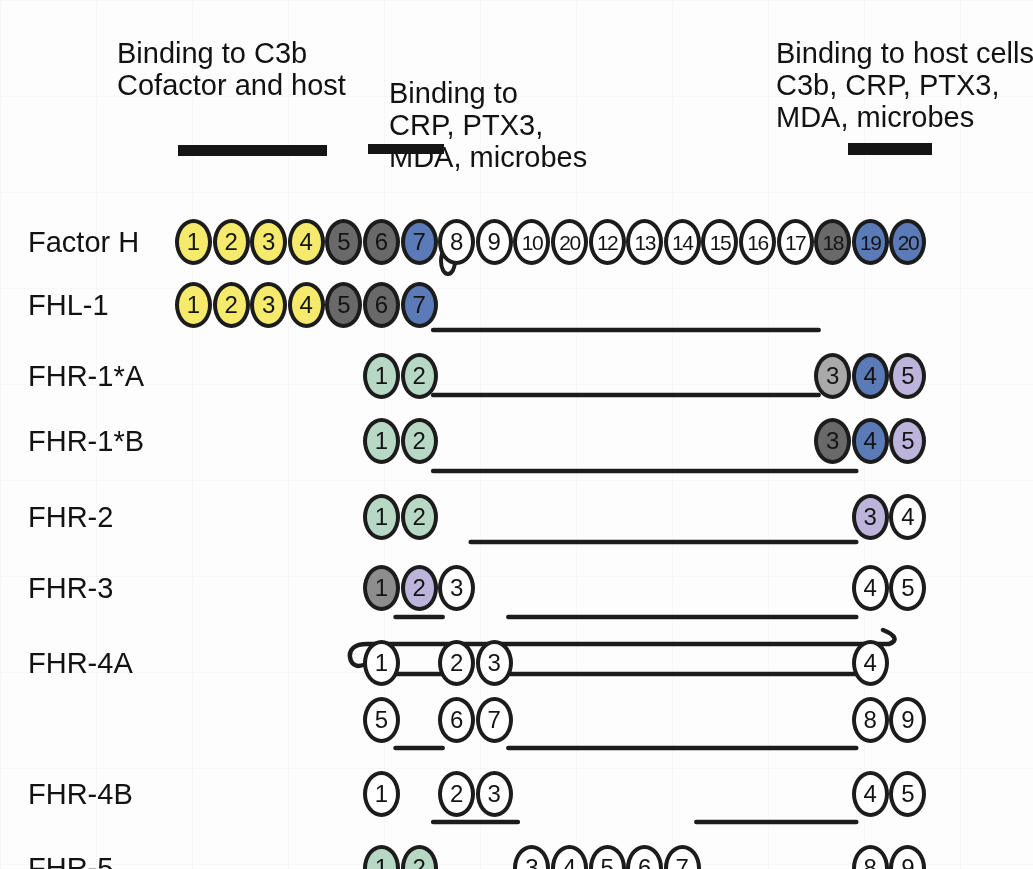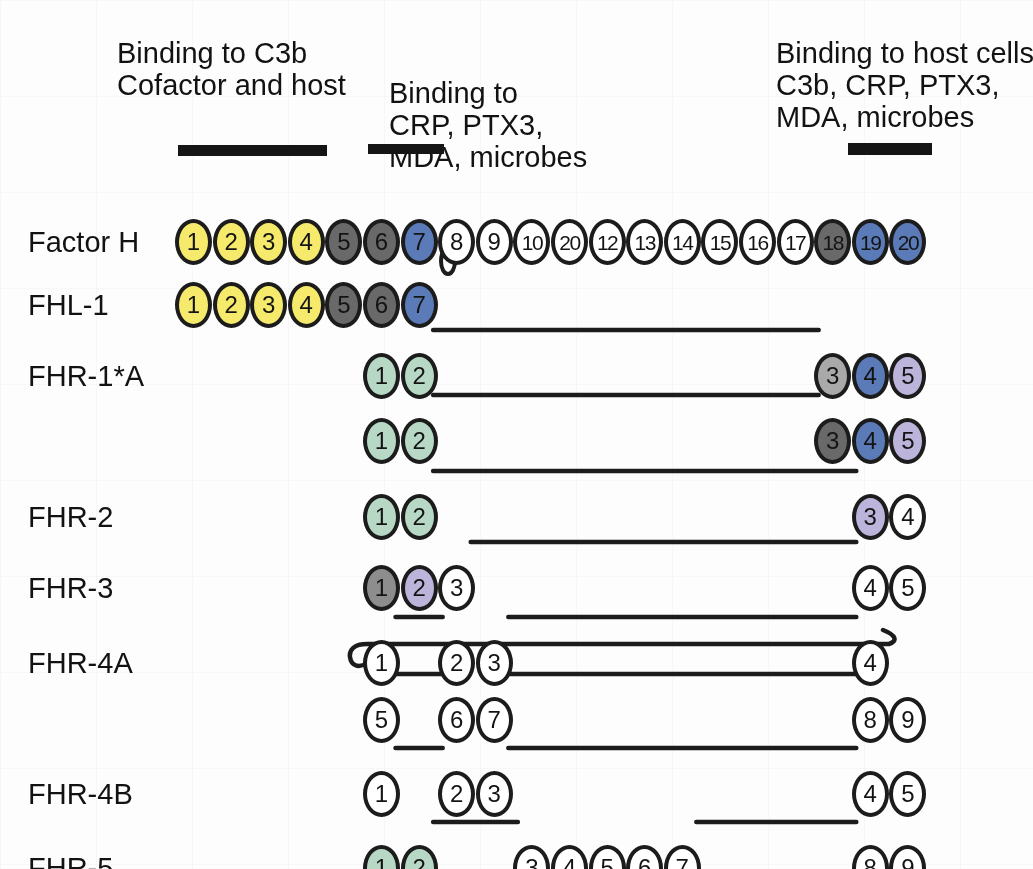--- a/index.html
+++ b/index.html
@@ -123,20 +123,21 @@
       <div class="scr" style="left: 287.8px; top: 236px; background: rgb(246, 234, 108);">4</div>
       <div class="scr" style="left: 325.4px; top: 236px; background: rgb(105, 105, 105);">5</div>
       <div class="scr" style="left: 363px; top: 236px; background: rgb(105, 105, 105);">6</div>
       <div class="scr" style="left: 400.6px; top: 236px; background: rgb(90, 123, 184);">7</div>
       <div class="protein-label" style="top: 330px; left: 28px;">FHR-1*A</div>
       <div class="scr" style="left: 363px; top: 307px; background: rgb(183, 216, 196);">1</div>
       <div class="scr" style="left: 400.6px; top: 307px; background: rgb(183, 216, 196);">2</div>
       <div class="scr" style="left: 814.2px; top: 307px; background: rgb(169, 169, 169);">3</div>
       <div class="scr" style="left: 851.8px; top: 307px; background: rgb(90, 123, 184);">4</div>
       <div class="scr" style="left: 889.4px; top: 307px; background: rgb(188, 180, 218);">5</div>
+      <div class="protein-label" style="top: 395px; left: 28px;">FHR-1*B</div>
       <div class="scr" style="left: 363px; top: 372px; background: rgb(183, 216, 196);">1</div>
       <div class="scr" style="left: 400.6px; top: 372px; background: rgb(183, 216, 196);">2</div>
       <div class="scr" style="left: 814.2px; top: 372px; background: rgb(105, 105, 105);">3</div>
       <div class="scr" style="left: 851.8px; top: 372px; background: rgb(90, 123, 184);">4</div>
       <div class="scr" style="left: 889.4px; top: 372px; background: rgb(188, 180, 218);">5</div>
       <div class="protein-label" style="top: 471px; left: 28px;">FHR-2</div>
       <div class="scr" style="left: 363px; top: 448px; background: rgb(183, 216, 196);">1</div>
       <div class="scr" style="left: 400.6px; top: 448px; background: rgb(183, 216, 196);">2</div>
       <div class="scr" style="left: 851.8px; top: 448px; background: rgb(188, 180, 218);">3</div>
       <div class="scr" style="left: 889.4px; top: 448px; background: rgb(255, 255, 255);">4</div>

